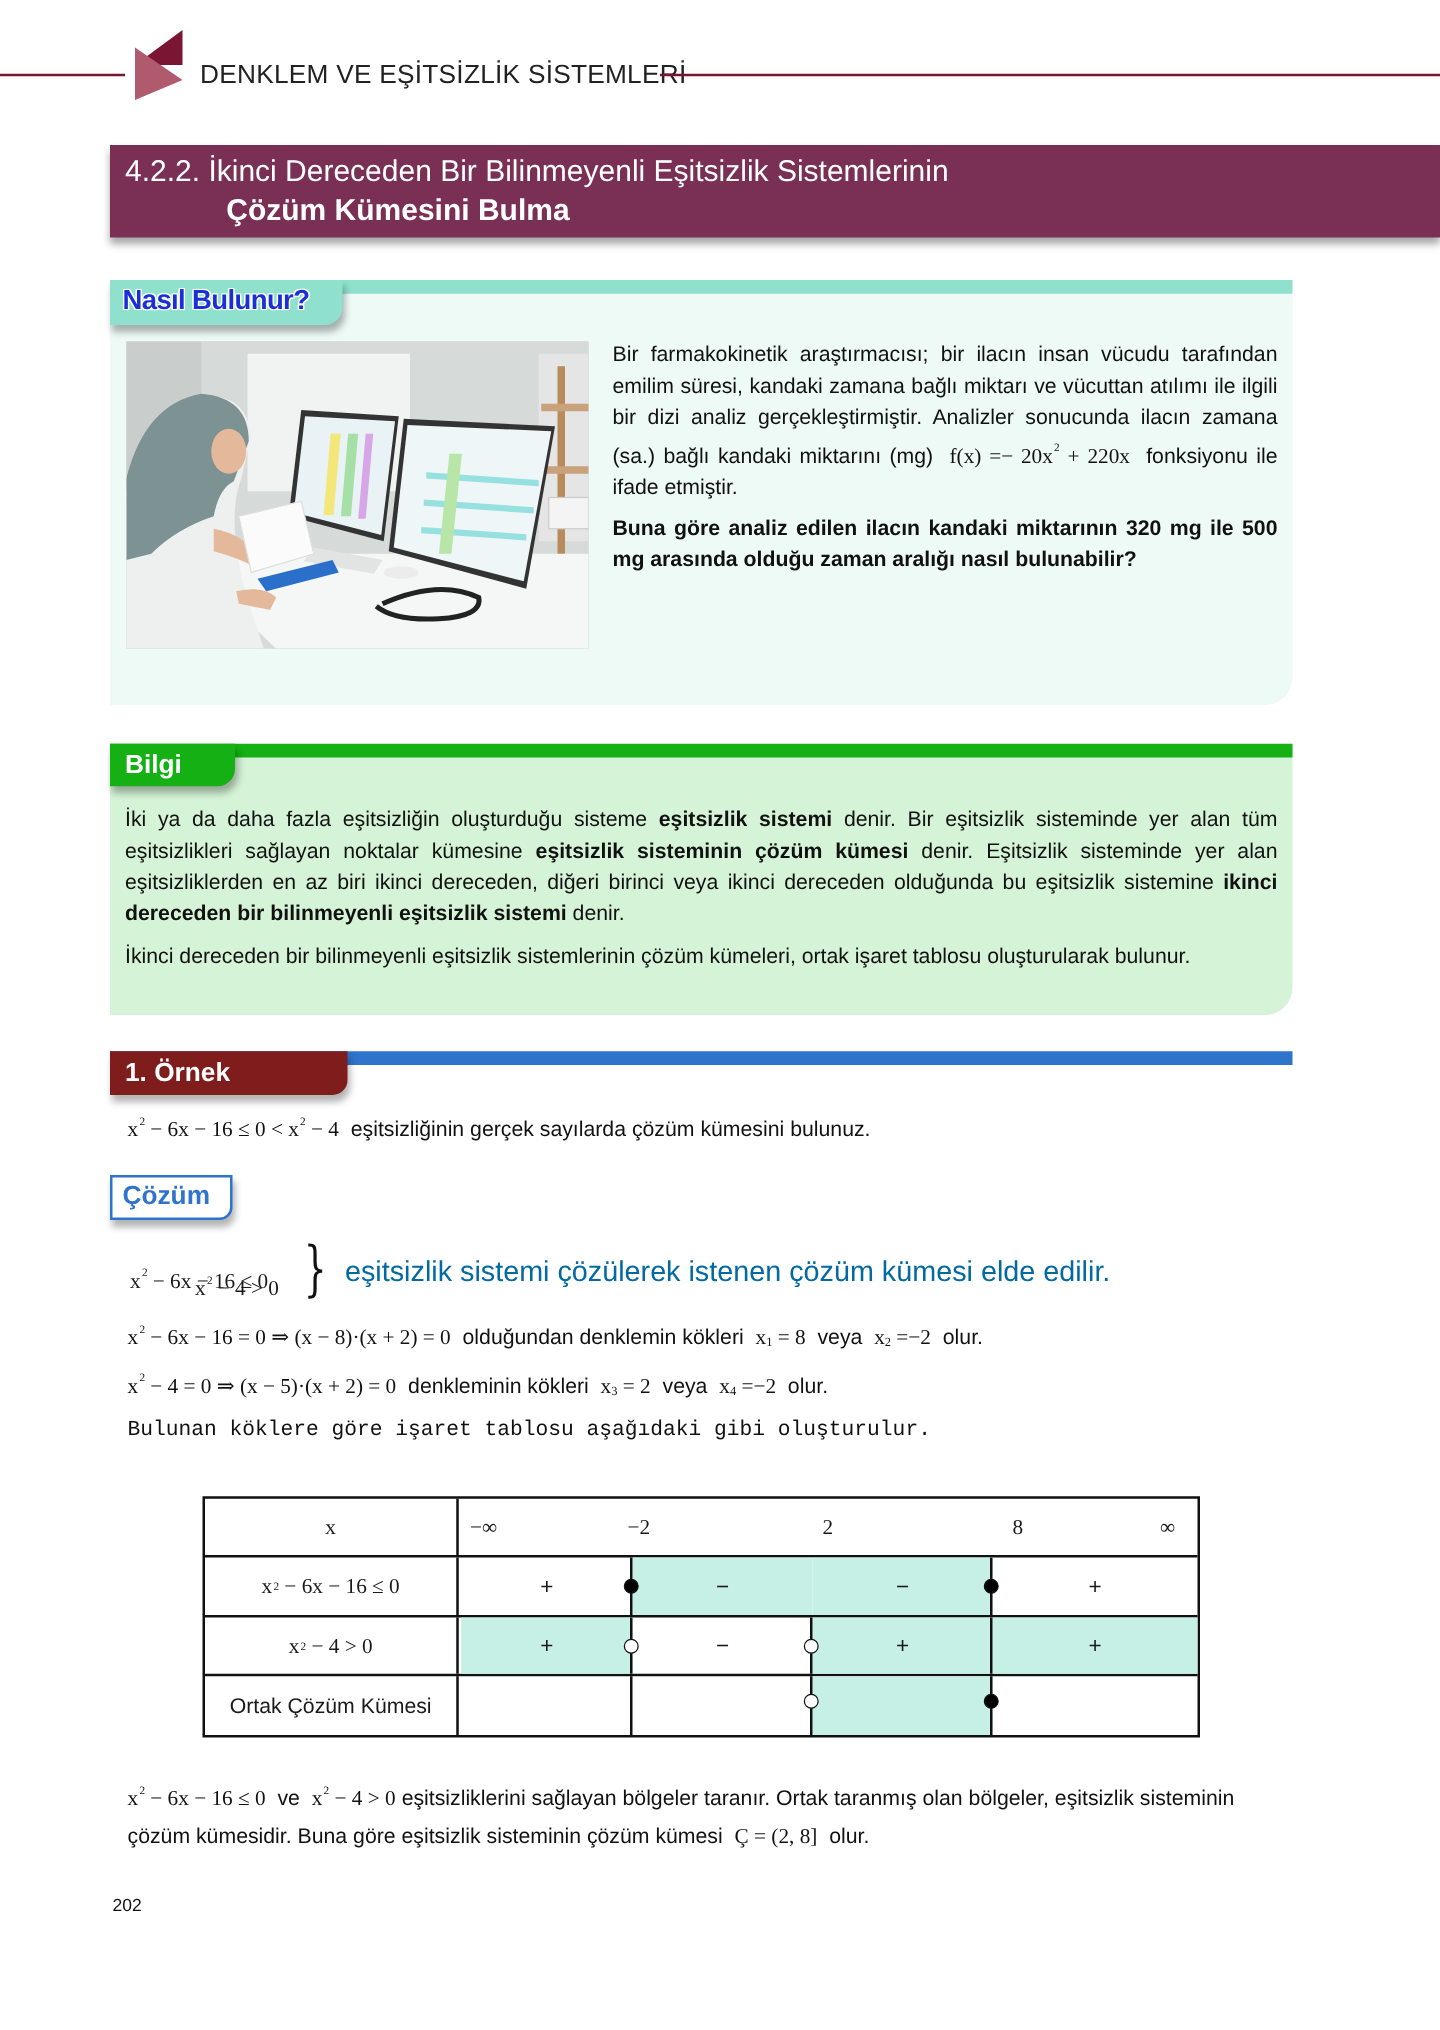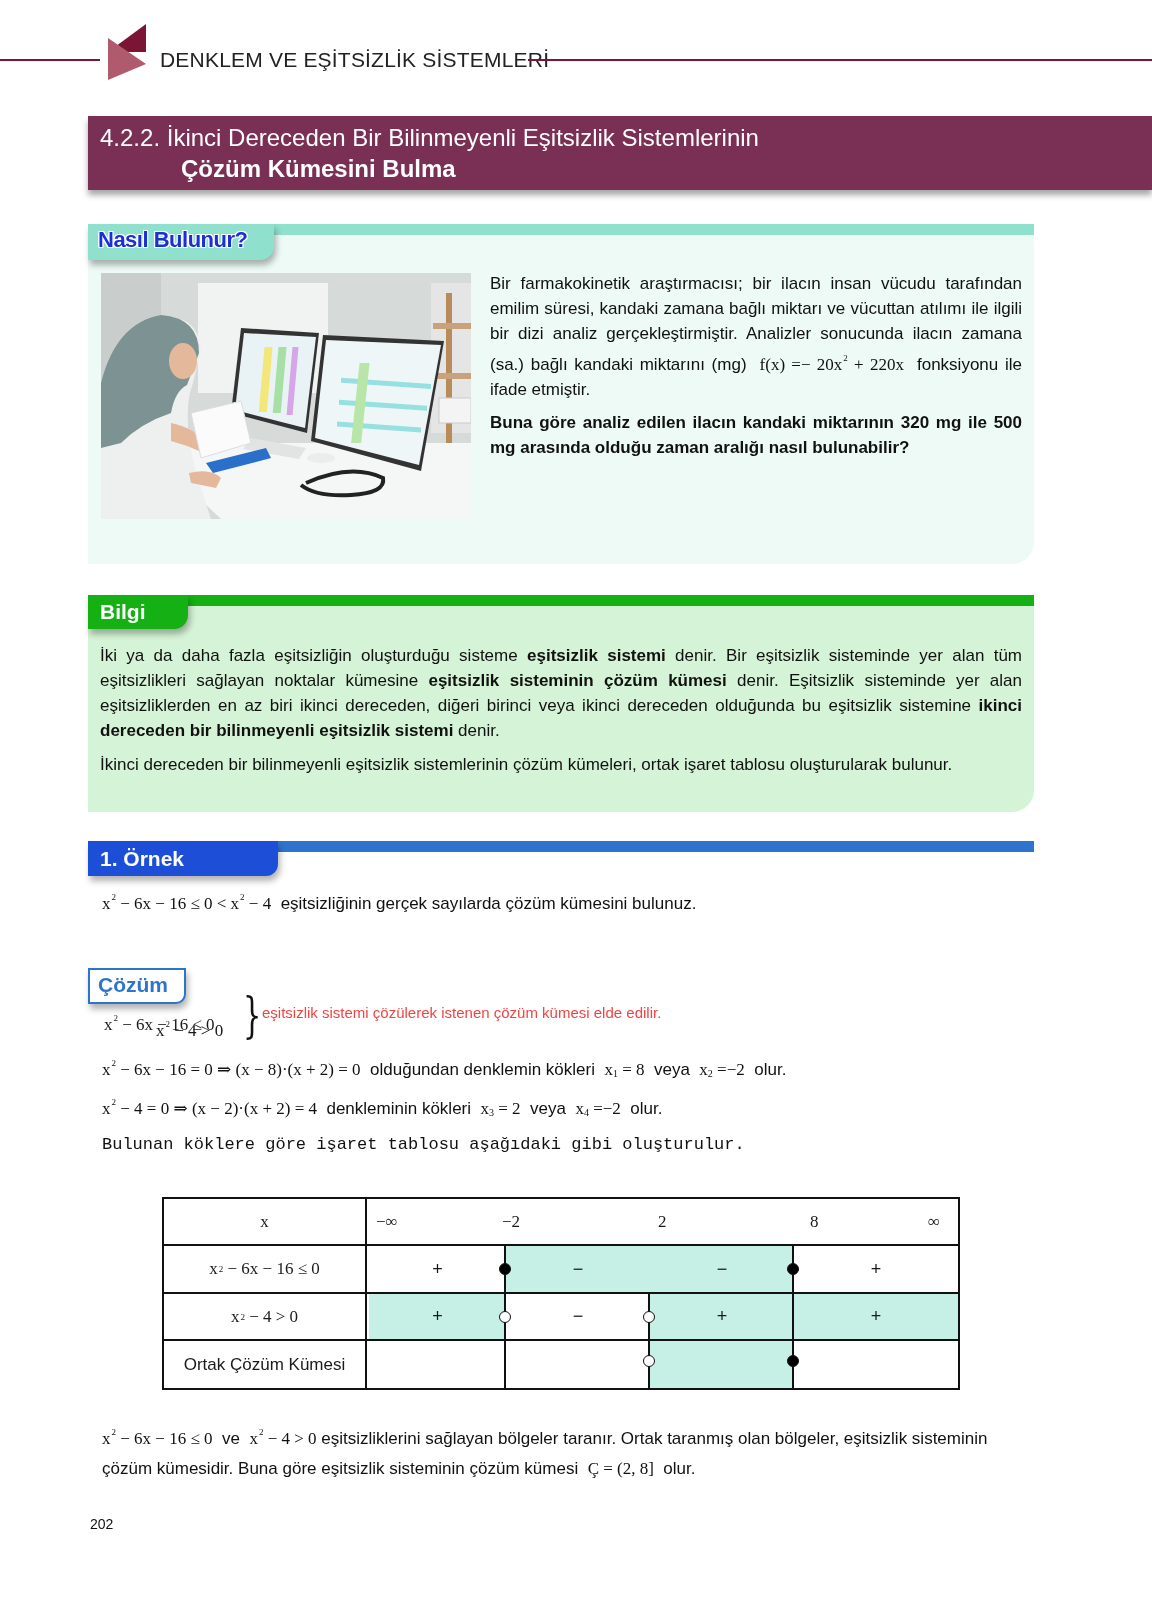--- a/index.html
+++ b/index.html
@@ -34,39 +34,39 @@
   .bg-box { position: absolute; left: 88px; top: 597px; width: 946px; height: 215px; background: #d5f3d6; border-radius: 0 0 22px 0; }
   .bg-topbar { position: absolute; left: 88px; top: 595px; width: 946px; height: 11px; background: #14b014; }
   .bg-tab { position: absolute; left: 88px; top: 595px; width: 100px; height: 34px; background: #14b014; border-radius: 0 0 14px 0;
     box-shadow: 2px 5px 6px rgba(0,0,0,0.3); }
   .bg-tab-label { position: absolute; left: 12px; top: 5px; font-size: 21px; font-weight: bold; color: #fff; }
   .bg-text { position: absolute; left: 100px; top: 643px; width: 922px; font-size: 17px; line-height: 25px; text-align: justify; color: #111; }
   .bg-text p + p { margin-top: 9px; }
 
   
   .or-bar { position: absolute; left: 88px; top: 841px; width: 946px; height: 11px; background: #2f74cc; }
-  .or-tab { position: absolute; left: 88px; top: 841px; width: 190px; height: 35px; background: #1d4ed8; border-radius: 0 0 12px 0;
+  .or-tab { position: absolute; left: 88px; top: 841px; width: 190px; height: 35px; background: #7f1d1d; border-radius: 0 0 12px 0;
     box-shadow: 2px 5px 6px rgba(0,0,0,0.3); }
   .or-tab-label { position: absolute; left: 12px; top: 6px; font-size: 21px; font-weight: bold; color: #fff; }
   .or-q { position: absolute; left: 102px; top: 892px; font-size: 17px; color: #111; }
 
   
   .cz-tab { position: absolute; left: 88px; top: 940px; width: 98px; height: 36px; background: #fff; border: 2px solid #2f74cc;
-    border-radius: 0 0 10px 0; box-shadow: 2px 5px 6px rgba(0,0,0,0.3); margin-top: 28px; }
+    border-radius: 0 0 10px 0; box-shadow: 2px 5px 6px rgba(0,0,0,0.3); }
   .cz-tab-label { position: absolute; left: 8px; top: 3px; font-size: 21px; font-weight: bold; color: #2f74cc; }
 
   .math { font-family: "Liberation Serif", "DejaVu Serif", serif; }
   sup.s { font-size: 9px; vertical-align: 9px; margin-left: 1px; }
   sub.b { font-size: 10px; vertical-align: -2px; }
 
   .line { position: absolute; left: 102px; font-size: 17px; color: #111; white-space: nowrap; }
   .sys1 { position: absolute; left: 104px; top: 990px; font-size: 17px; margin-top: 23px; }
   .sys2 { position: absolute; left: 156px; top: 1019px; font-size: 17px; }
   .brace { position: absolute; left: 243px; top: 988px; font-size: 48px; line-height: 54px; color: #111; font-family: "DejaVu Serif", serif; transform: scaleX(0.6); transform-origin: left; }
-  .sys-text { position: absolute; left: 262px; top: 1004px; font-size: 15px; color: #ef4444; }
+  .sys-text { position: absolute; left: 276px; top: 1004px; font-size: 23px; color: #0369a1; }
 
   
   .sign-table { position: absolute; left: 162px; top: 1197px; width: 798px; height: 193px; border: 2px solid #111; }
   .st-row { position: absolute; left: 0; width: 794px; border-bottom: 2px solid #111; }
   .st-row:last-child { border-bottom: none; }
   .st-label { position: absolute; left: 0; top: 0; width: 203px; height: 100%; border-right: 2px solid #111;
     display: flex; align-items: center; justify-content: center; font-size: 17px; }
   .cell { position: absolute; top: 0; height: 100%; display: flex; align-items: center; justify-content: center; font-size: 18px; }
   .shade { background: #c6efe5; }
   .vline { position: absolute; top: 0; width: 2px; height: 100%; background: #111; }
@@ -182,21 +182,21 @@
 <div class="line" style="top:1058px;">
   <span class="math">x<sup class="s">2</sup> <span>− 6x − 16 = 0 ⇒ (x − 8)·(x + 2) = 0</span></span>&nbsp;
   <span>olduğundan denklemin kökleri</span>&nbsp;
   <span class="math">x<sub class="b">1</sub> <span>= 8</span></span>&nbsp;
   <span>veya</span>&nbsp;
   <span class="math">x<sub class="b">2</sub> <span>=−2</span></span>&nbsp;
   <span>olur.</span>
 </div>
 
 <div class="line" style="top:1097px;">
-  <span class="math">x<sup class="s">2</sup> <span>− 4 = 0 ⇒ (x − 2)·(x + 2) = 4</span></span>&nbsp;
+  <span class="math">x<sup class="s">2</sup> <span>− 4 = 0 ⇒ (x − 5)·(x + 2) = 0</span></span>&nbsp;
   <span>denkleminin kökleri</span>&nbsp;
   <span class="math">x<sub class="b">3</sub> <span>= 2</span></span>&nbsp;
   <span>veya</span>&nbsp;
   <span class="math">x<sub class="b">4</sub> <span>=−2</span></span>&nbsp;
   <span>olur.</span>
 </div>
 
 <div class="line" style="top:1135px;font-family:Liberation Mono, monospace;">Bulunan köklere göre işaret tablosu aşağıdaki gibi oluşturulur.</div>
 
 <div class="sign-table">

